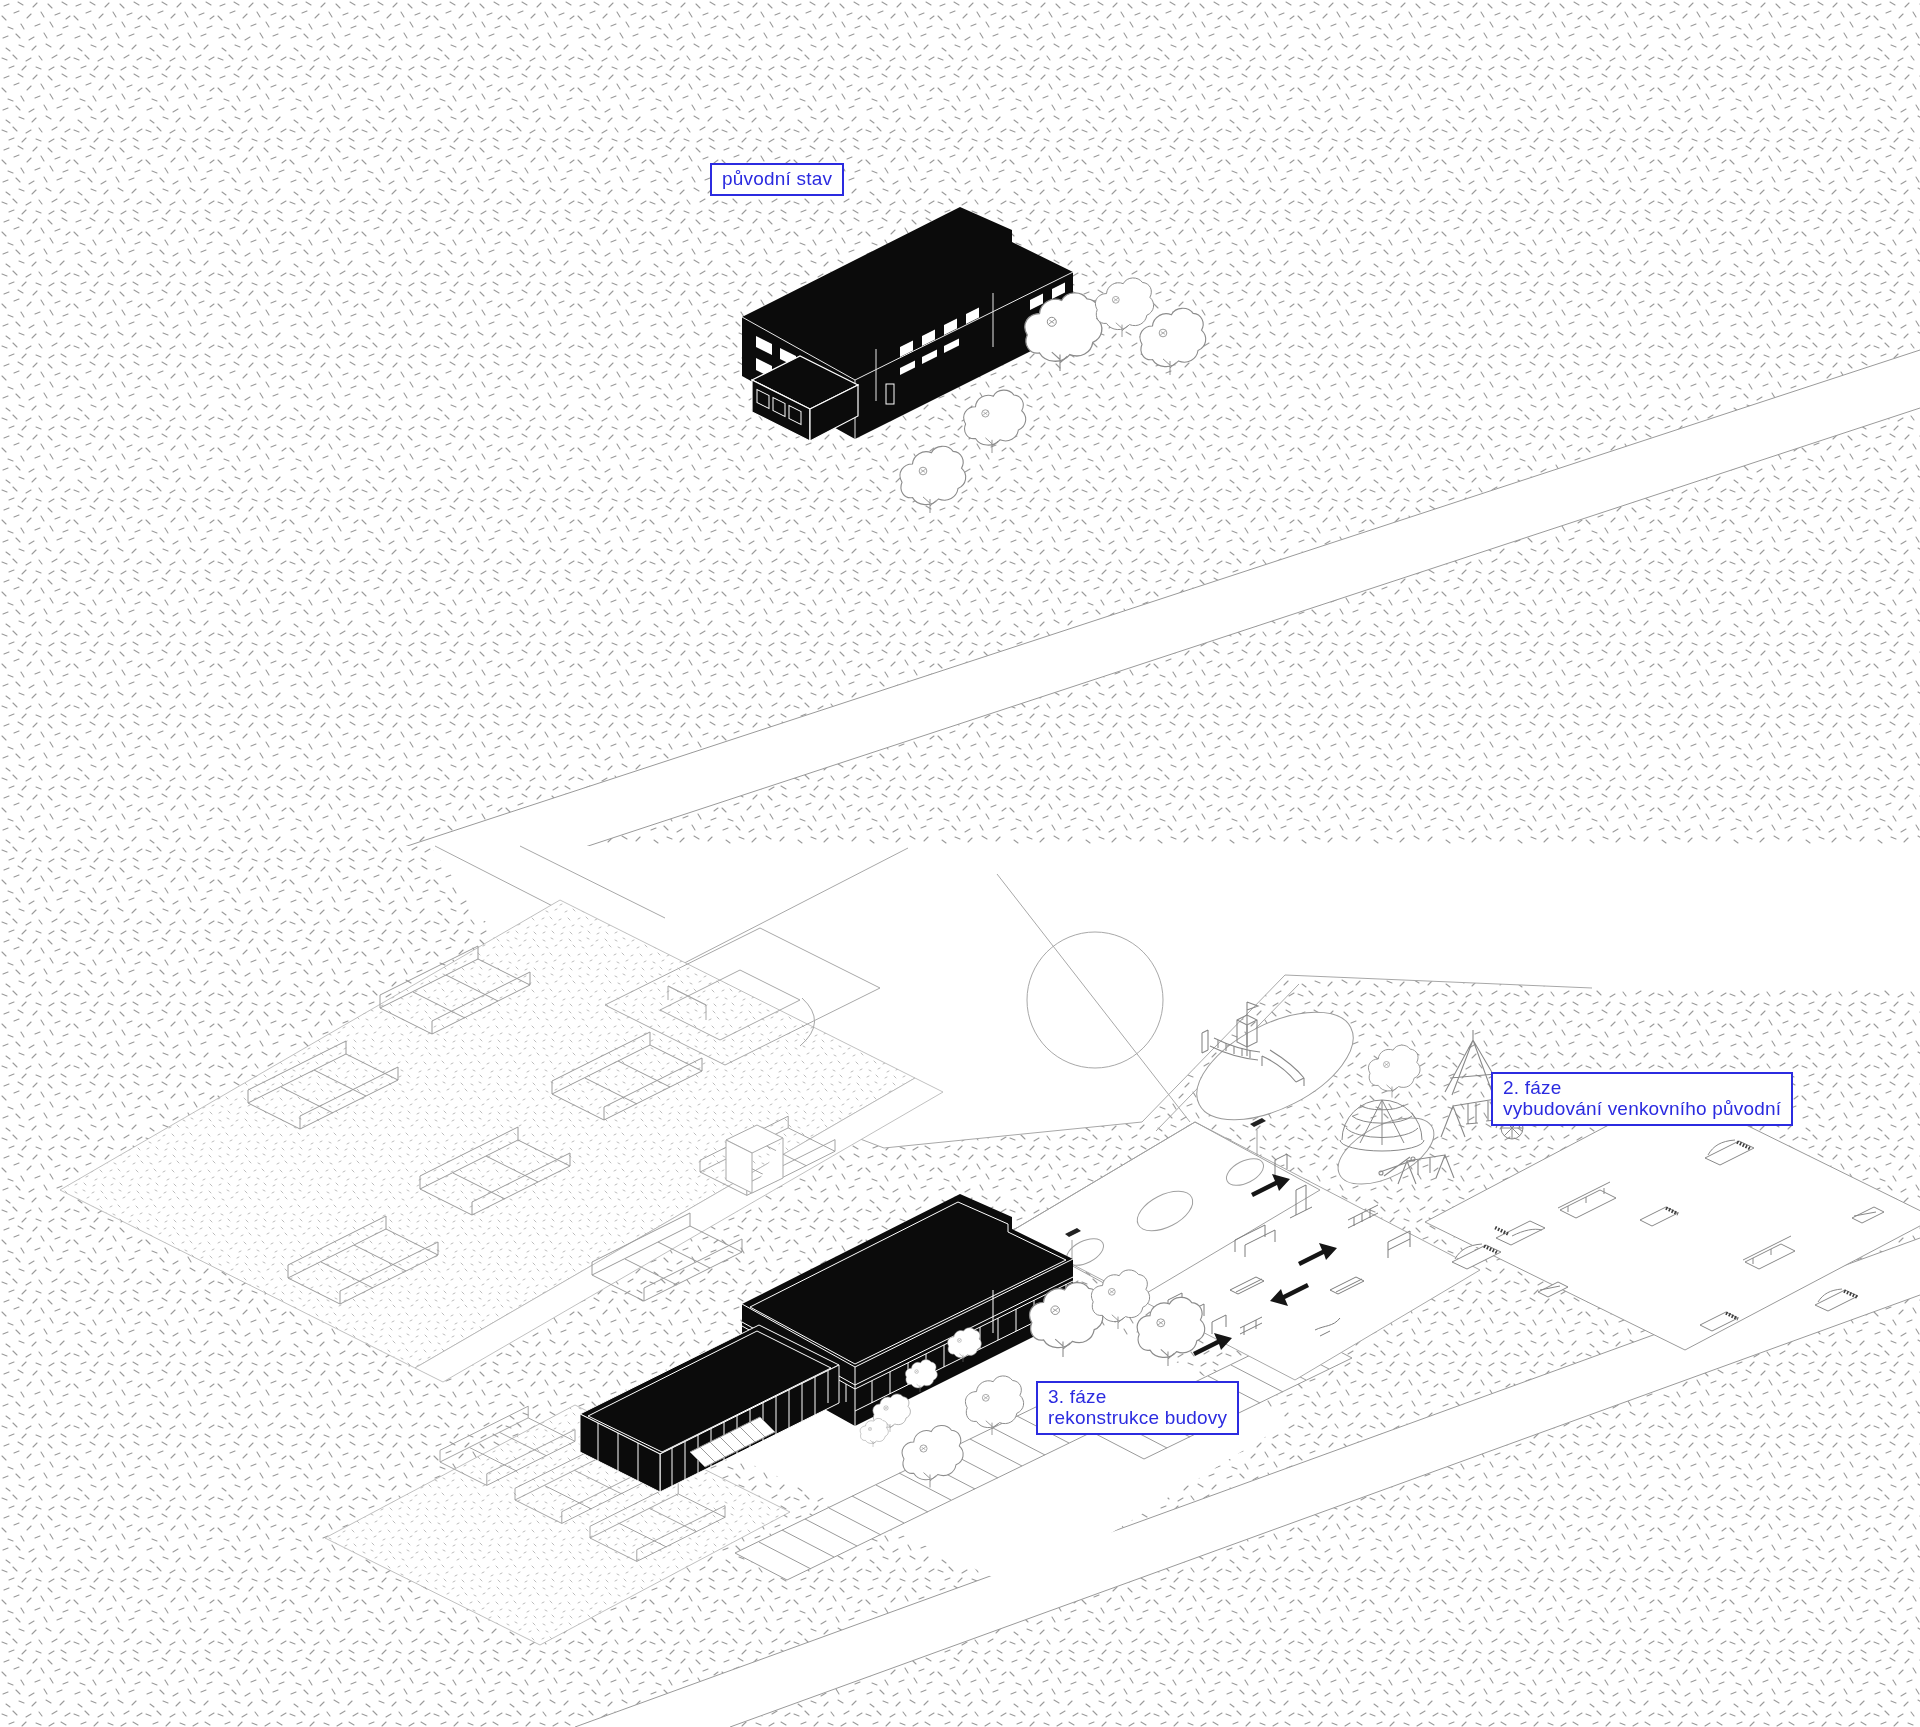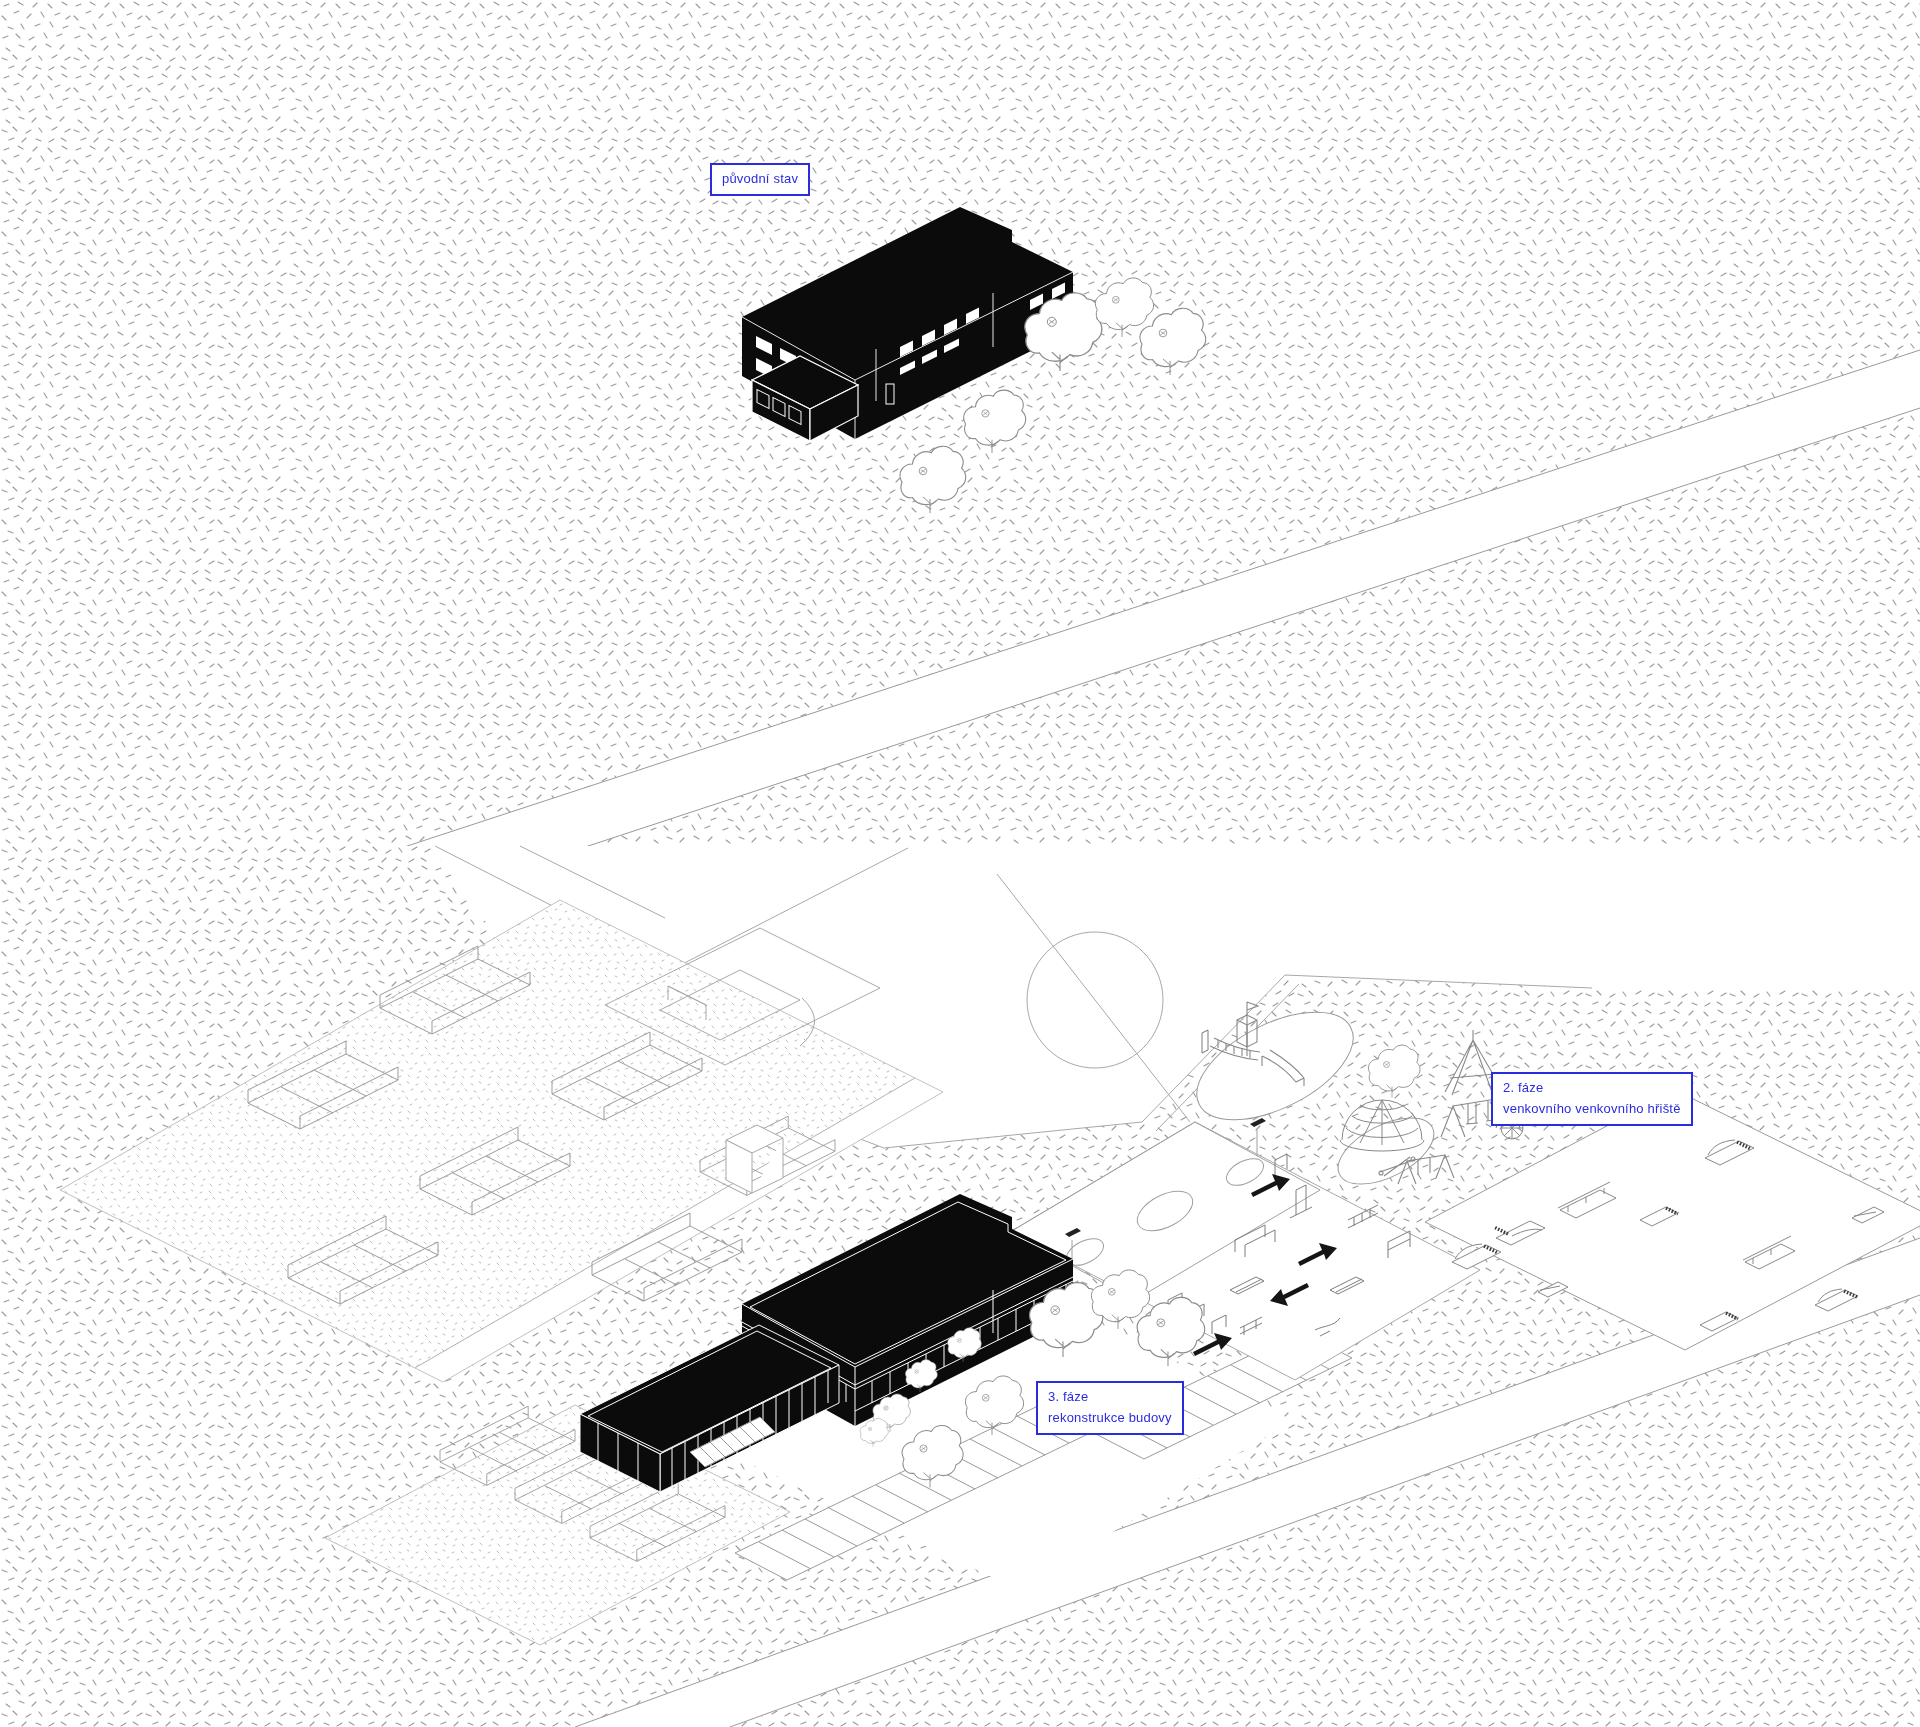--- a/index.html
+++ b/index.html
@@ -5,21 +5,21 @@
   :root{ --blue:#2b2be0; --ink:#0b0b0b; --line:#8f8f8f; }
   html,body{ margin:0; padding:0; }
   body{
     width:1920px; height:1727px; position:relative; background:#fff;
     font-family:"Liberation Sans", sans-serif; overflow:hidden;
   }
   #scene{ position:absolute; left:0; top:0; }
   .label{
     position:absolute; box-sizing:border-box; background:#fff;
     border:2px solid var(--blue); color:var(--blue);
-    font-size:13px; line-height:21px; padding:3px 10px 5px 10px;
+    font-size:19px; line-height:21px; padding:3px 10px 5px 10px;
     white-space:nowrap; letter-spacing:0.2px;
   }
 </style>
 </head>
 <body>
 
 <svg id="scene" width="1920" height="1727" viewBox="0 0 1920 1727">
   <defs>
 
     <pattern id="stip" width="72" height="72" patternUnits="userSpaceOnUse">
@@ -356,19 +356,19 @@
     </g>
   </g>
 </svg>
 
 <div class="label" style="left:710px; top:163px;">
   <span>původní stav</span>
 </div>
 
 <div class="label" style="left:1491px; top:1072px;">
   <div>2. fáze</div>
-  <div>venkovního venkovního hřiště</div>
+  <div>vybudování venkovního původní</div>
 </div>
 
 <div class="label" style="left:1036px; top:1381px;">
   <div>3. fáze</div>
   <div>rekonstrukce budovy</div>
 </div>
 
 </body></html>

